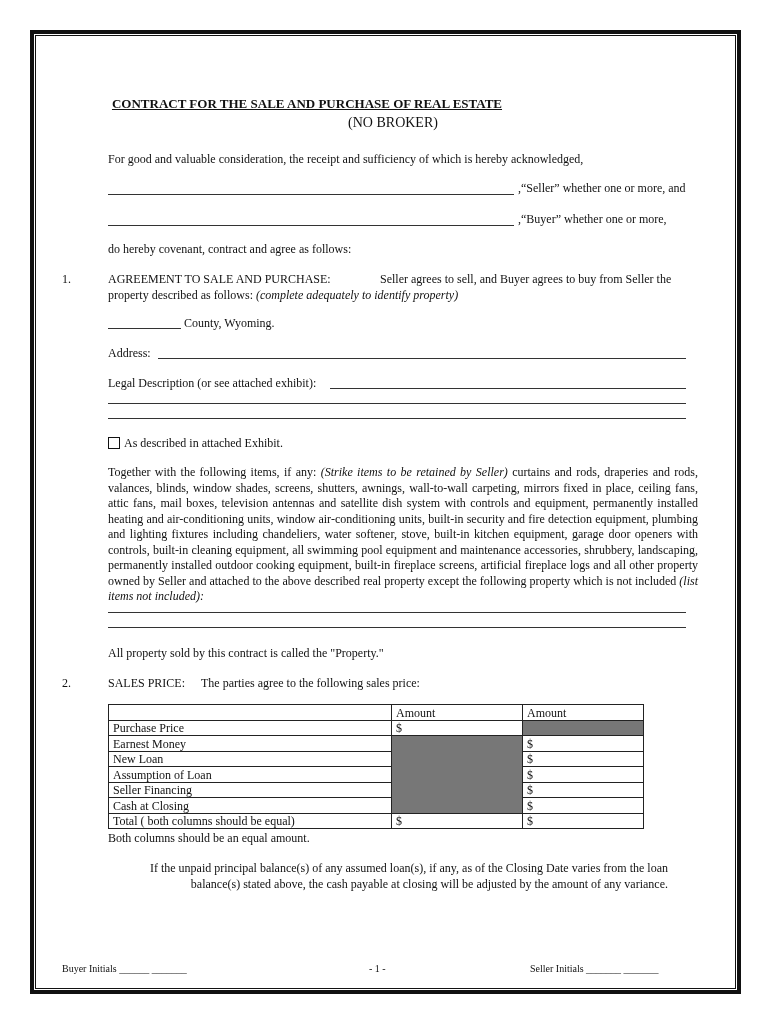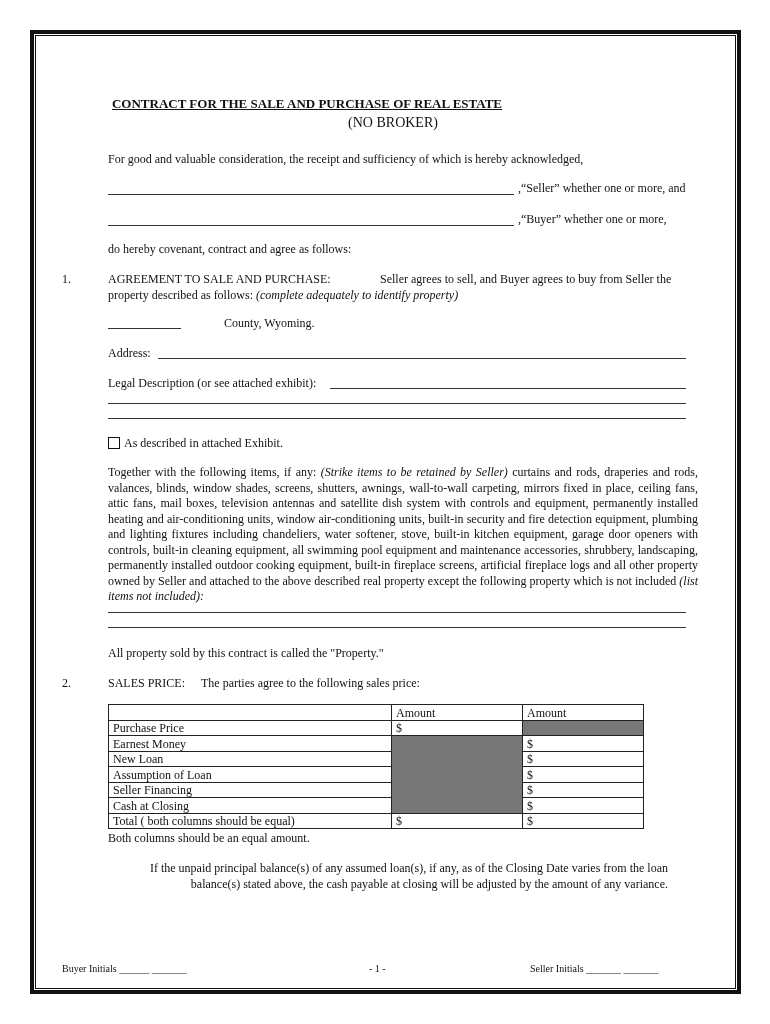--- a/index.html
+++ b/index.html
@@ -43,21 +43,21 @@
 <div class="abs" style="left:108px; top:242px;">do hereby covenant, contract and agree as follows:</div>
 
 <div class="abs" style="left:62px; top:272px;">1.</div>
 <div class="abs" style="left:108px; top:272px;text-align:right;">AGREEMENT TO SALE AND PURCHASE:</div>
 <div class="abs" style="left:380px; top:272px;">Seller agrees to sell, and Buyer agrees to  buy from Seller the</div>
 <div class="abs" style="left:108px; top:288px;">
   <span>property described as follows: </span><span class="it">(complete adequately to identify property)</span>
 </div>
 
 <div class="line" style="left:108px; top:328px; width:73px;"></div>
-<div class="abs" style="left:184px; top:316px;margin-left:40px;">County, Wyoming.</div>
+<div class="abs" style="left:184px; top:316px;">County, Wyoming.</div>
 
 <div class="abs" style="left:108px; top:346px;">Address:</div>
 <div class="line" style="left:158px; top:358px; width:528px;"></div>
 
 <div class="abs" style="left:108px; top:376px;">Legal Description (or see attached exhibit):</div>
 <div class="line" style="left:330px; top:388px; width:356px;"></div>
 <div class="line" style="left:108px; top:403px; width:578px;"></div>
 <div class="line" style="left:108px; top:418px; width:578px;"></div>
 
 <div class="abs" style="left:108px; top:436px;">

